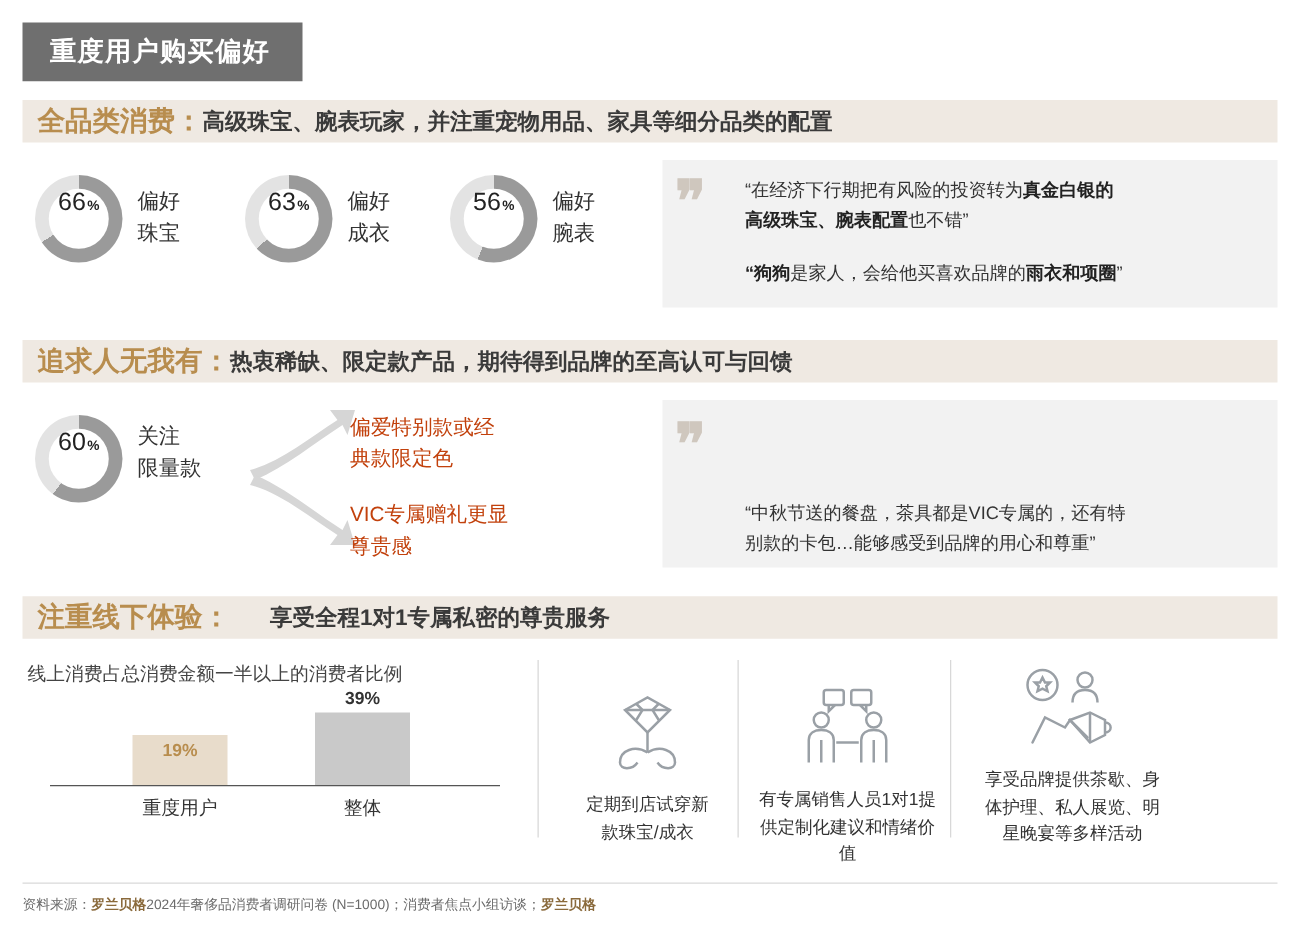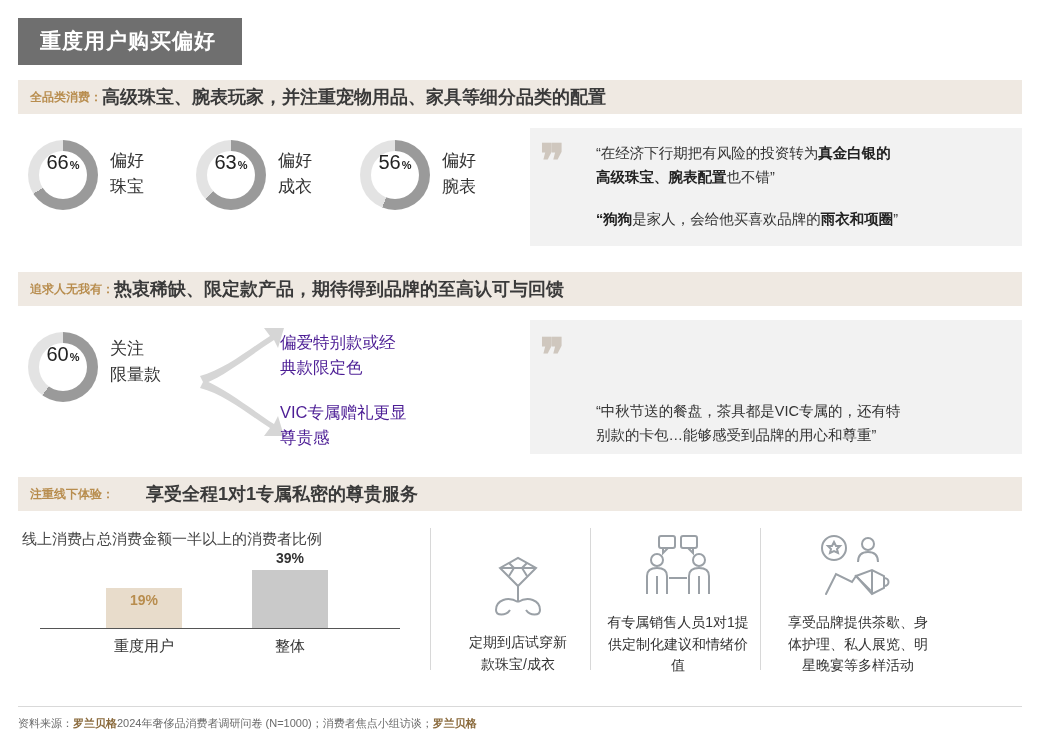--- a/index.html
+++ b/index.html
@@ -25,21 +25,21 @@
   
   .sec-bar{
     position:absolute;left:18px;width:1004px;
     background:#efe9e2;
     height:34px;
     display:flex;align-items:center;
     padding-left:12px;
     box-sizing:border-box;
   }
   .sec-bar .lead{
-    color:#b88d4e;font-weight:bold;font-size:12px;white-space:nowrap;
+    color:#b88d4e;font-weight:bold;font-size:22px;white-space:nowrap;
   }
   .sec-bar .rest{
     color:#3a3a3a;font-weight:bold;font-size:18px;white-space:nowrap;
   }
 
   
   .donut{
     position:absolute;width:70px;height:70px;border-radius:50%;
     display:flex;align-items:center;justify-content:center;
   }
@@ -62,21 +62,21 @@
     position:absolute;font-size:14.5px;color:#333;line-height:1.65;
   }
   .quote-line b{color:#222;}
   .quote-mark{
     position:absolute;color:#cfc7be;font-size:46px;font-weight:bold;
     font-family:"DejaVu Serif",serif;line-height:1;
   }
 
   
   .arrow-txt{
-    position:absolute;font-size:16.5px;color:#4c1d95;line-height:1.5;
+    position:absolute;font-size:16.5px;color:#c2410c;line-height:1.5;
   }
 
   
   .chart-title{position:absolute;font-size:15px;color:#444;}
   .bar{position:absolute;}
   .bar-val{position:absolute;font-size:14px;font-weight:bold;text-align:center;}
   .bar-cat{position:absolute;font-size:15px;color:#333;text-align:center;width:110px;}
   .axis{position:absolute;background:#555;height:1px;}
 
   
@@ -220,21 +220,21 @@
         <path d="M40 50 C30 44 18 48 18 58 C18 64 28 64 32 58"></path>
         <path d="M40 50 C50 44 62 48 62 58 C62 64 52 64 48 58"></path>
       </g>
     </svg>
     <div class="cap">
       <div>定期到店试穿新</div>
       <div>款珠宝/成衣</div>
     </div>
   </div>
 
-  <div class="icol" style="left:602px;top:532px;">
+  <div class="icol" style="left:602px;top:548px;">
     <svg width="86" height="66" viewBox="0 0 86 66">
       <g fill="none" stroke="#9aa0a6" stroke-width="2">
         <rect x="24" y="4" width="16" height="12" rx="2"></rect>
           <path d="M28 16 L28 21 L33 16"></path>
         <rect x="46" y="4" width="16" height="12" rx="2"></rect>
           <path d="M58 16 L58 21 L53 16"></path>
         <circle cx="22" cy="28" r="6"></circle>
         <path d="M12 62 L12 44 C12 38 17 36 22 36 C27 36 32 38 32 44 L32 62"></path>
         <path d="M22 44 L22 62"></path>
         <circle cx="64" cy="28" r="6"></circle>

